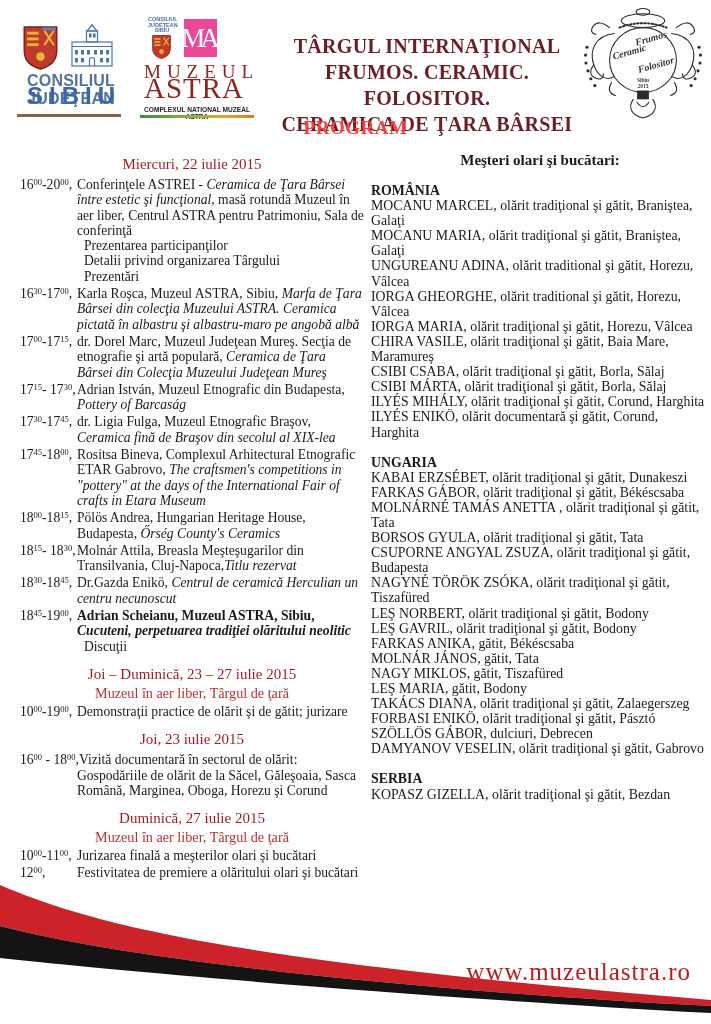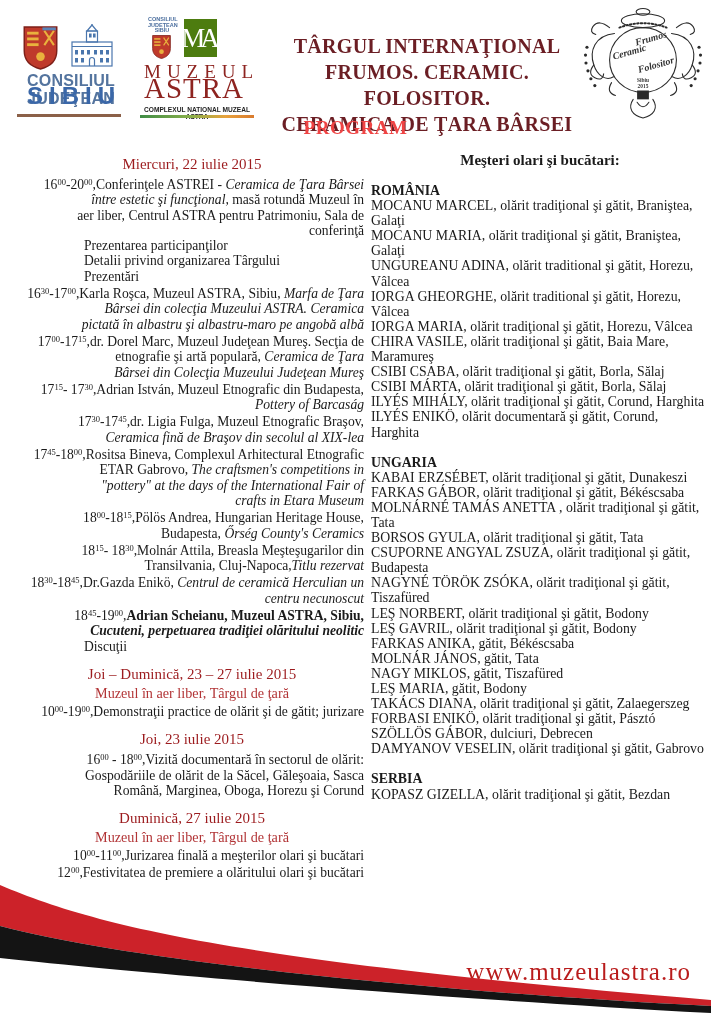--- a/index.html
+++ b/index.html
@@ -16,21 +16,21 @@
   .sibiu-line1{position:absolute;left:0;top:60px;width:112px;text-align:center;
     font-family:"Liberation Sans",sans-serif;font-size:16px;font-weight:bold;color:#54749e;letter-spacing:0.2px;}
   .sibiu-line2{position:absolute;left:0;top:70px;width:112px;text-align:center;
     font-family:"Liberation Sans",sans-serif;font-size:24px;font-weight:bold;color:#3a67a8;letter-spacing:6px;text-indent:6px;}
   .sibiu-underline{position:absolute;left:2px;top:102px;width:104px;height:3px;background:#8b6048;}
 
   .astra-logo{position:absolute;left:138px;top:14px;width:126px;height:106px;}
   .astra-mini{position:absolute;left:10px;top:3px;width:28px;text-align:center;
     font-family:"Liberation Sans",sans-serif;font-size:5.5px;line-height:5.5px;font-weight:bold;color:#4c6f9f;}
   .astra-mini-shield{position:absolute;left:14px;top:21px;}
-  .ma-square{position:absolute;left:46px;top:5px;width:33px;height:38px;background:#4d7c0f;
+  .ma-square{position:absolute;left:46px;top:5px;width:33px;height:38px;background:#ec4899;
     color:#fff;text-align:center;font-size:27px;line-height:38px;letter-spacing:-5px;text-indent:-5px;}
   .astra-muzeul{position:absolute;left:0;top:47px;width:112px;text-align:center;
     font-size:19px;color:#8e2420;letter-spacing:6px;text-indent:6px;}
   .astra-word{position:absolute;left:0;top:58px;width:112px;text-align:center;
     font-size:29px;color:#8e2420;letter-spacing:1px;}
   .astra-sub{position:absolute;left:0;top:92px;width:118px;text-align:center;
     font-family:"Liberation Sans",sans-serif;font-size:6.6px;font-weight:bold;color:#222;}
   .astra-underline{position:absolute;left:2px;top:101px;width:114px;height:2.5px;
     background:linear-gradient(to right,#3f8c46,#8ab04a 45%,#e8a23c 75%,#d97b2e);}
 
@@ -42,21 +42,21 @@
 
   .stamp{position:absolute;left:579px;top:4px;}
 
   
   .left-col{position:absolute;left:20px;top:156px;width:344px;}
   .right-col{position:absolute;left:371px;top:152px;width:338px;}
 
   .sec-head{text-align:center;font-weight:normal;color:#9c1b1e;font-size:15px;line-height:17px;margin:12px 0 2px 0;}
   .sec-head.first{margin-top:0;}
   .sec-sub{text-align:center;color:#b23436;font-size:14.2px;line-height:16px;margin:0 0 1px 0;}
-  .entry-main{font-size:13.6px;line-height:15.3px;padding-left:57px;text-indent:-57px;text-align:right;}
+  .entry-main{font-size:13.6px;line-height:15.3px;padding-left:57px;text-indent:-57px;}
   .entry-sub{font-size:13.6px;line-height:15.3px;padding-left:64px;}
   .time{display:inline-block;min-width:57px;white-space:nowrap;text-indent:0;}
   .sup{font-size:8.5px;vertical-align:4px;}
   .it{font-style:italic;}
   .bd{font-weight:bold;}
 
   .m-head{text-align:center;font-weight:bold;font-size:15px;line-height:17px;margin:0 0 14px 0;}
   .country{font-weight:bold;font-size:13.8px;line-height:15.1px;margin-top:15px;}
   .country.first{margin-top:0;}
   .person{font-size:13.8px;line-height:15.1px;}

